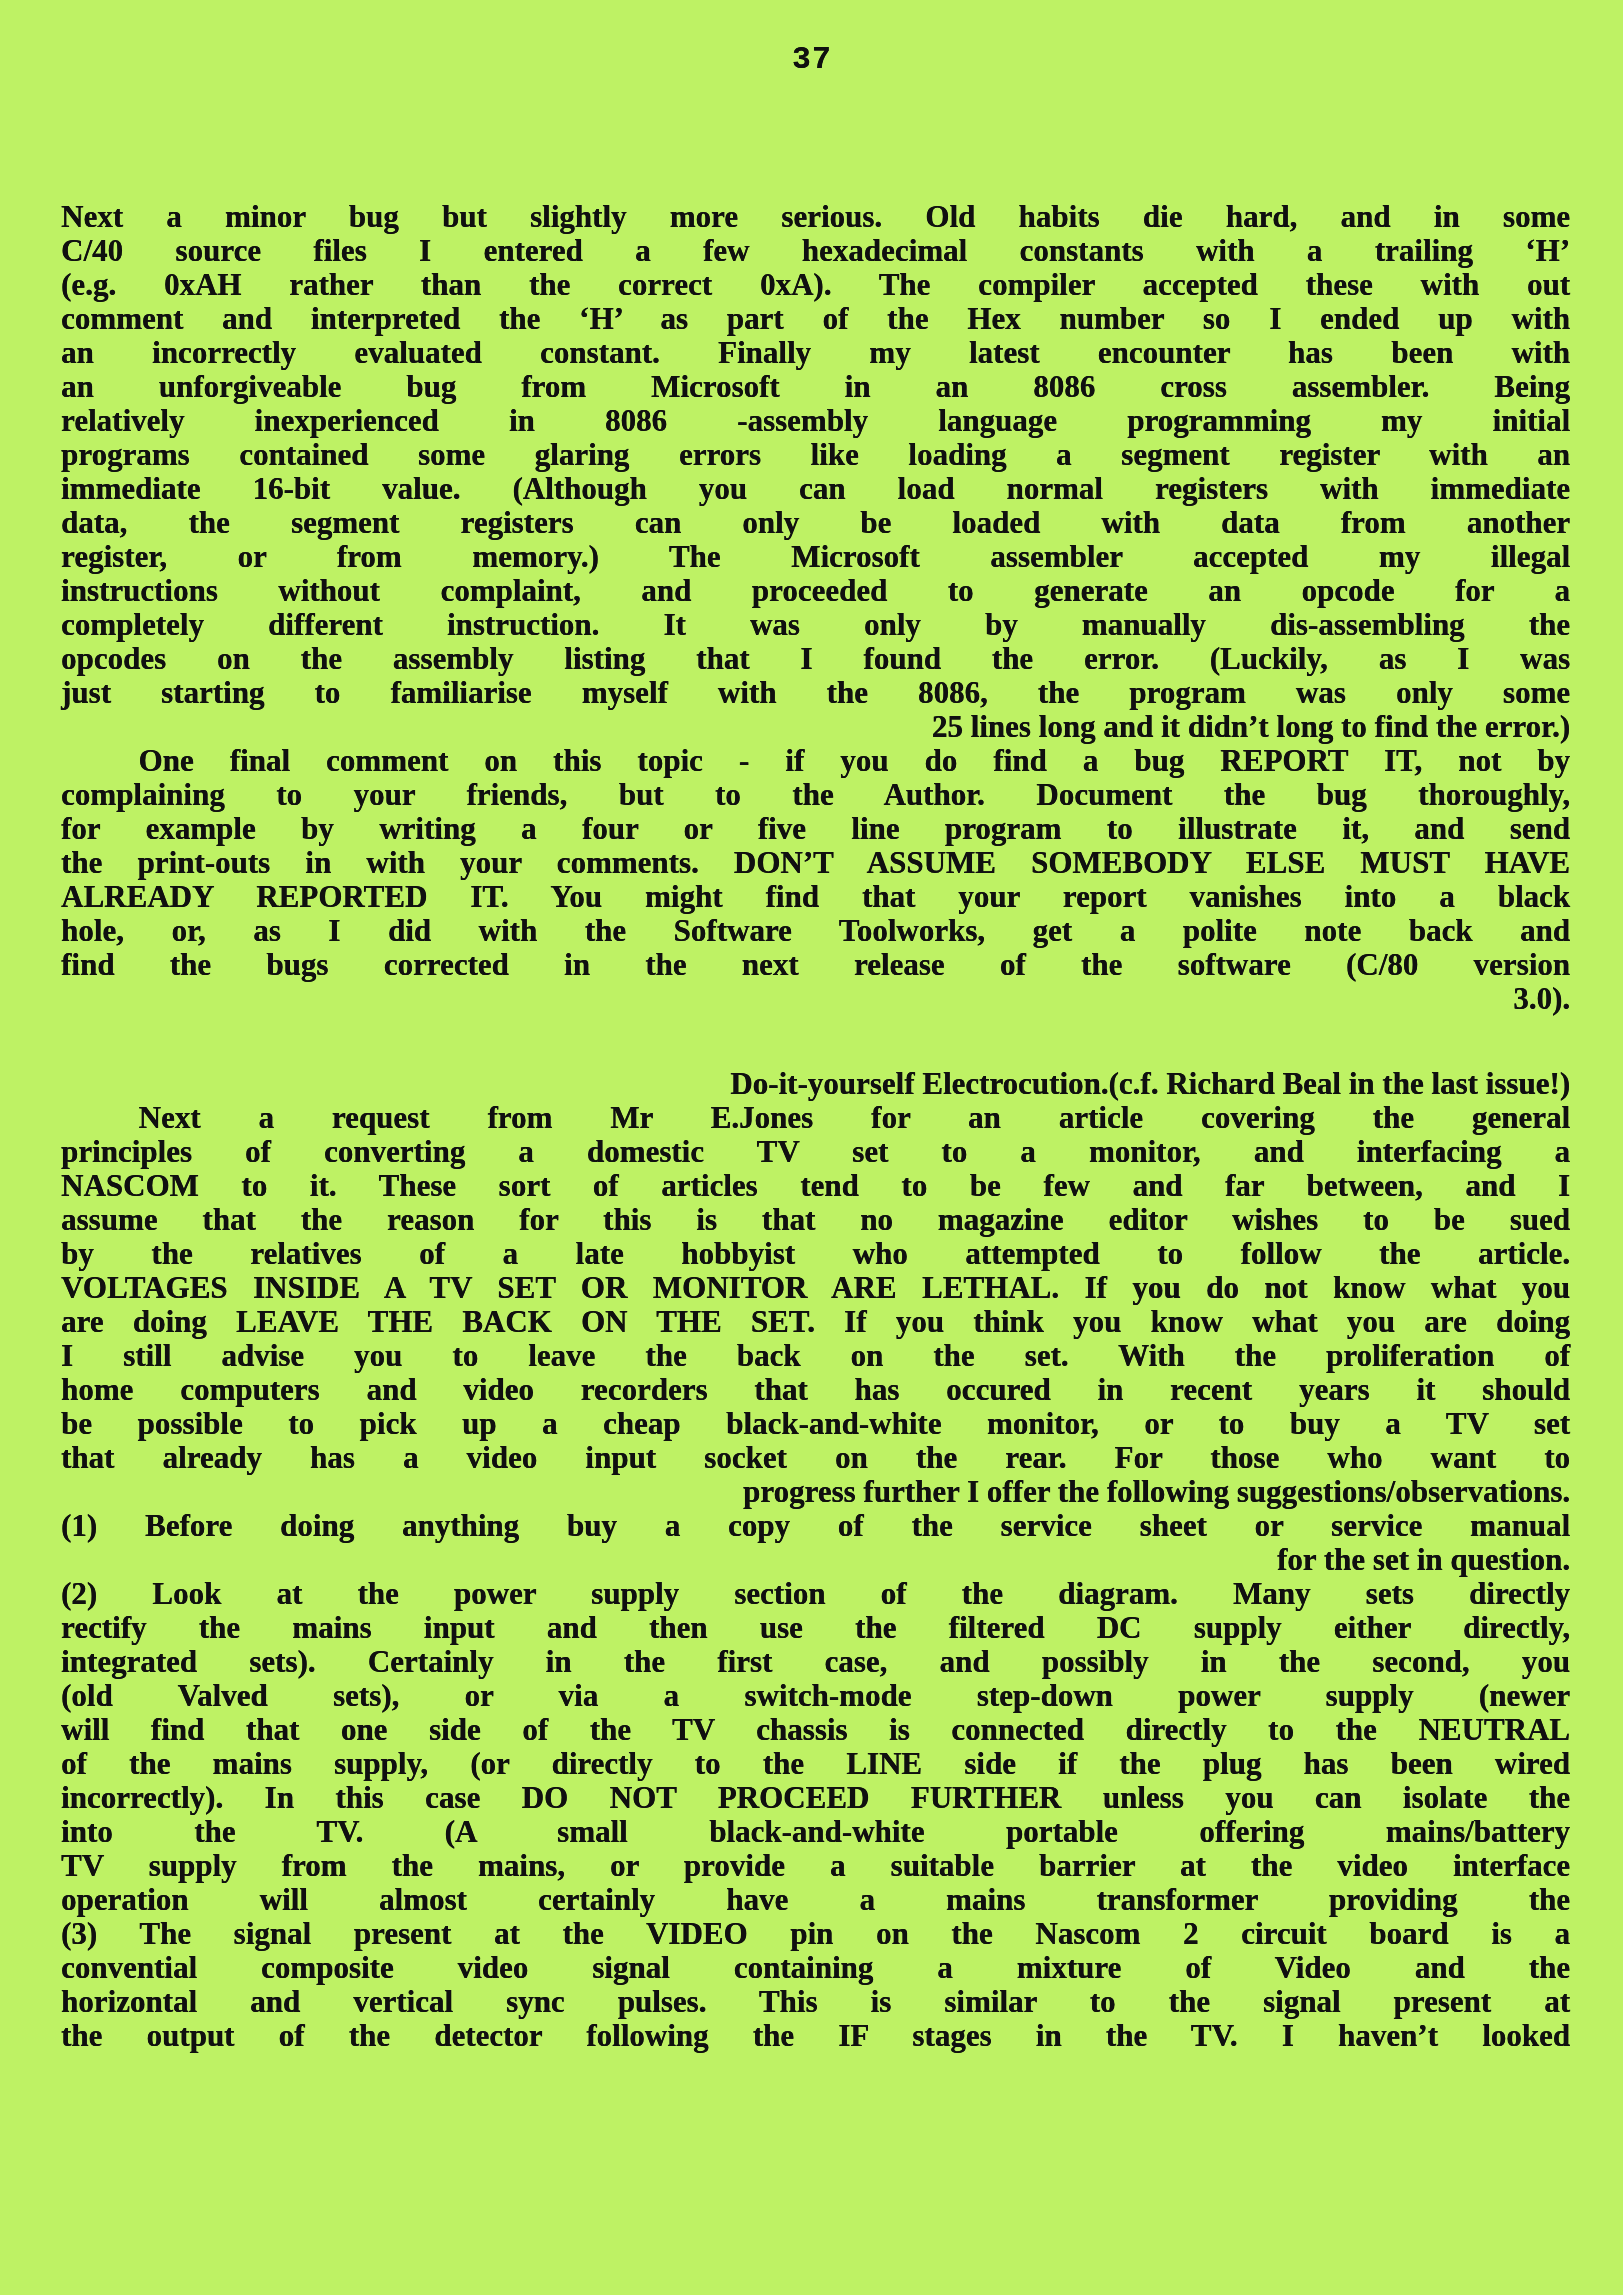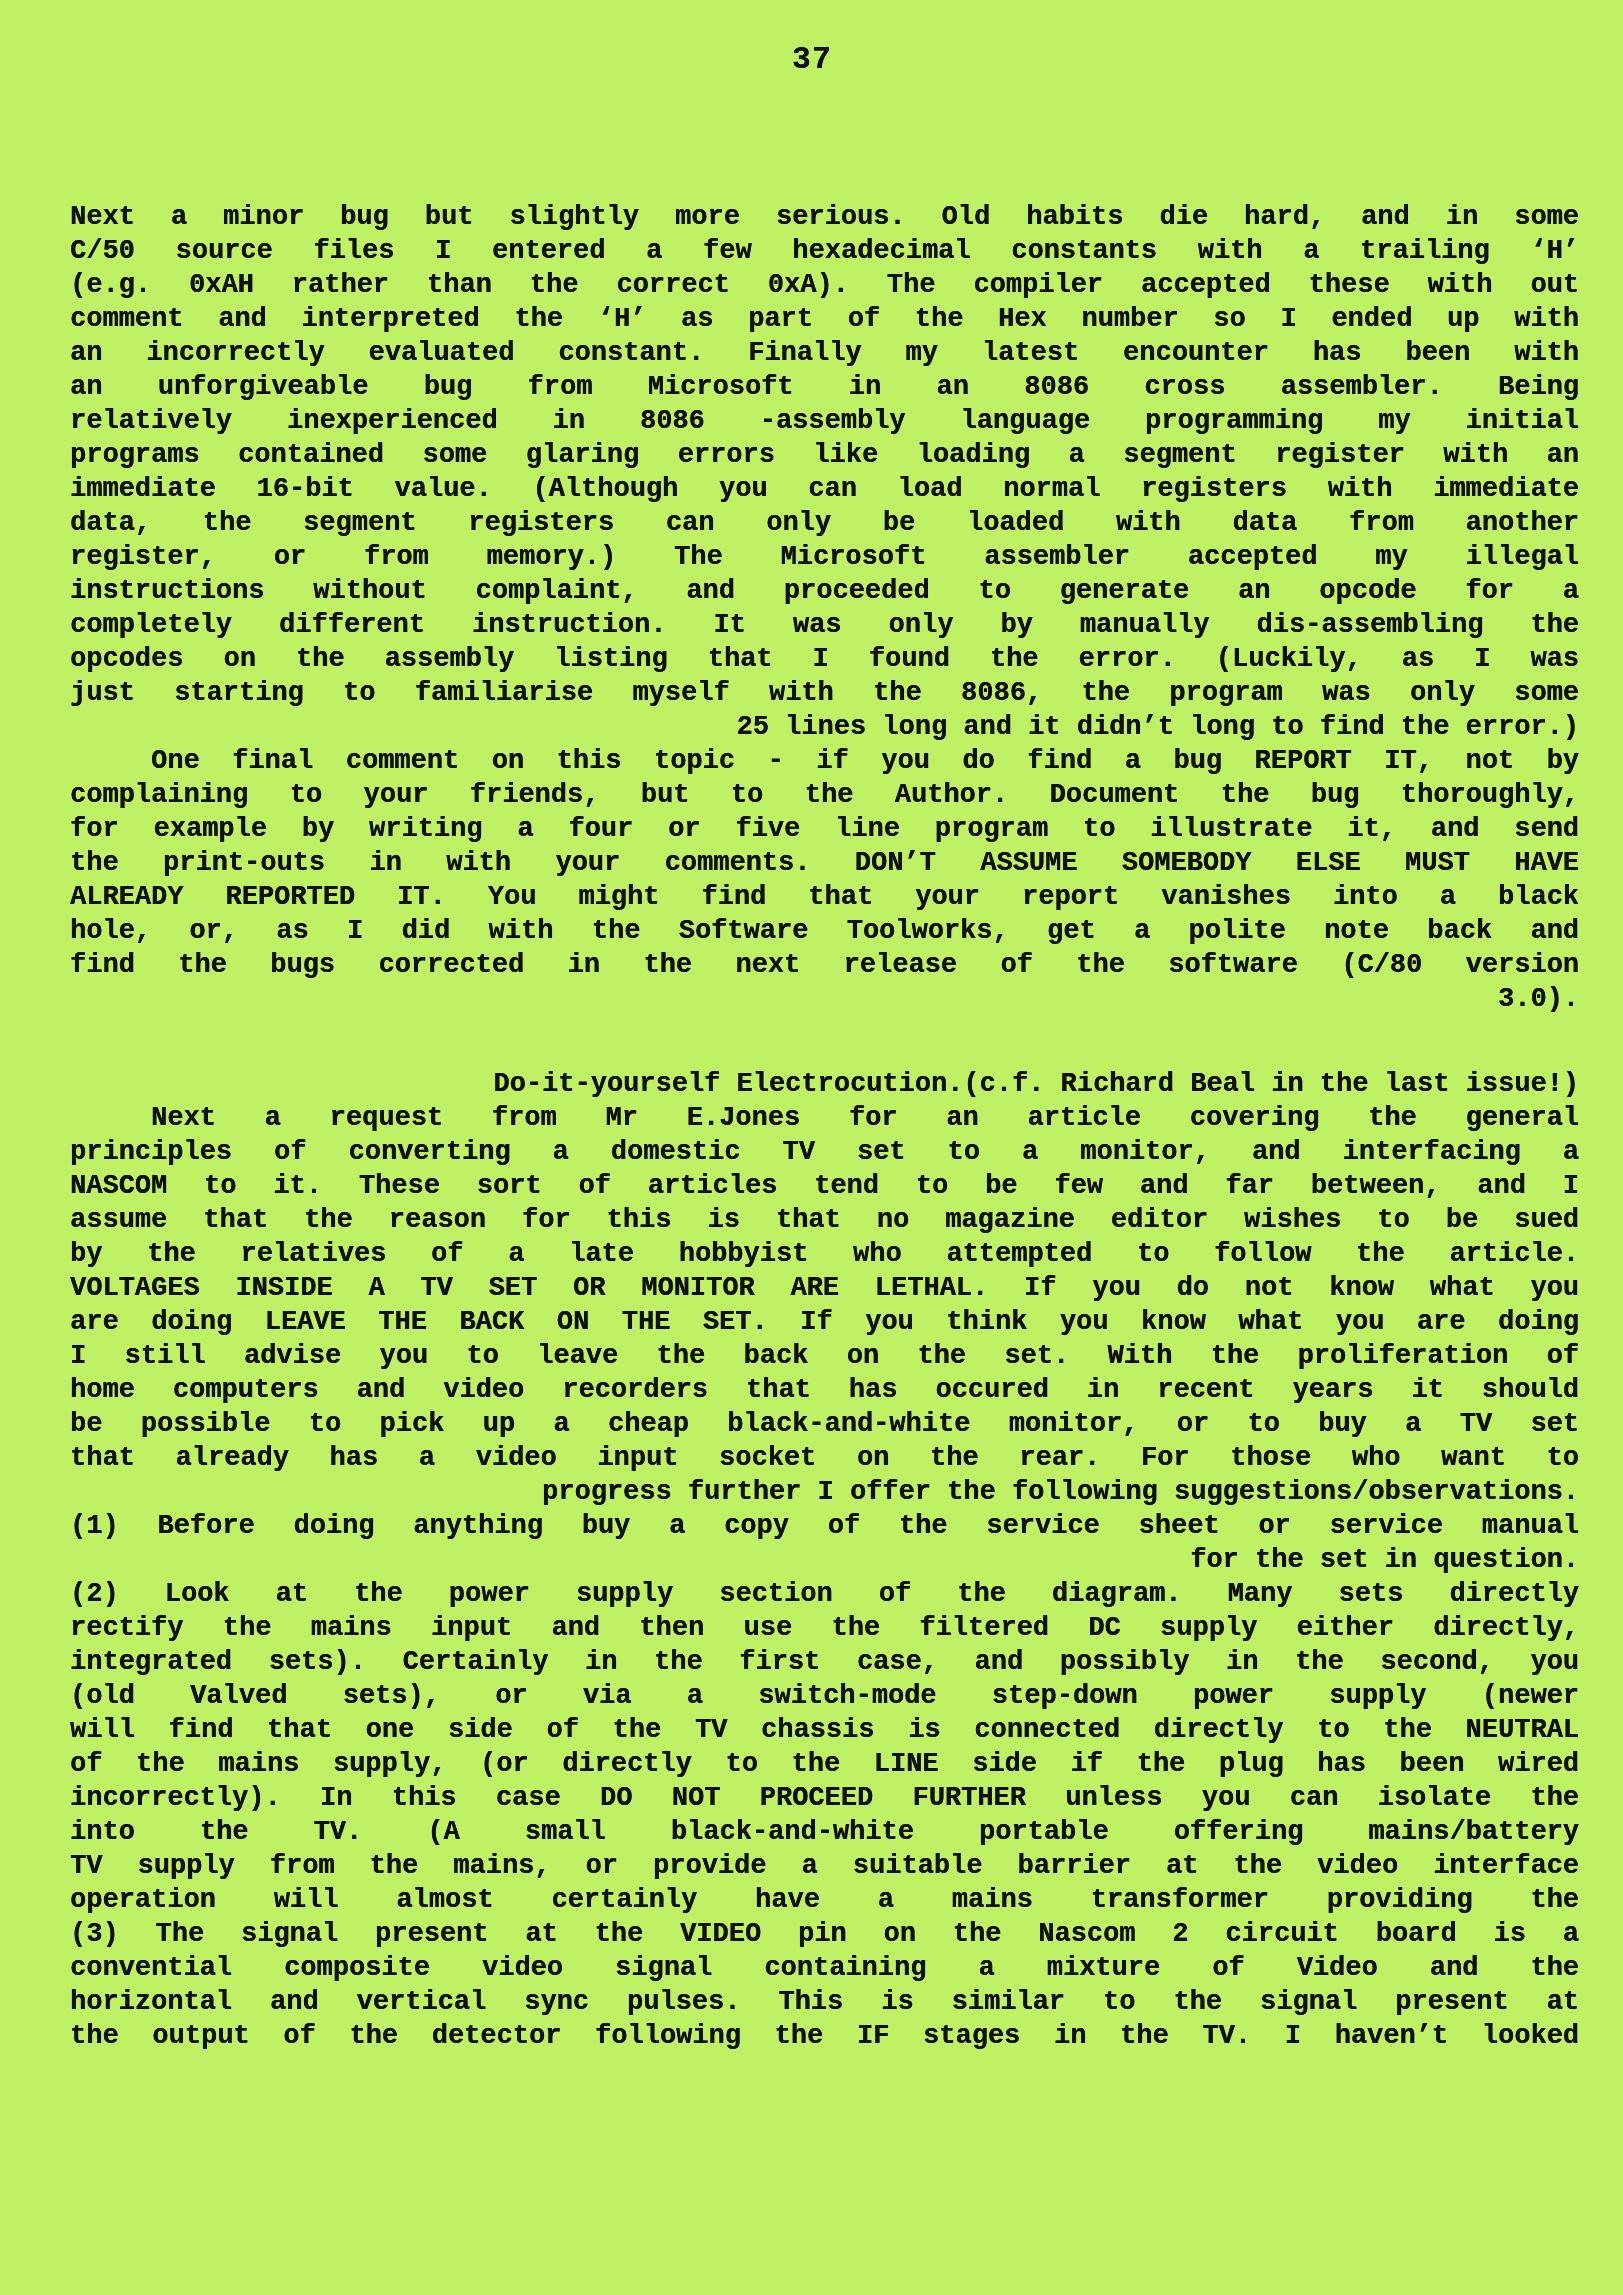--- a/index.html
+++ b/index.html
@@ -20,45 +20,46 @@
     width: 100%;
     text-align: center;
     font-size: 31px;
     line-height: 34px;
     letter-spacing: 1.4px;
     text-shadow: 0.3px 0 0 currentColor;
   }
   .body-text {
     position: absolute;
     top: 200px;
-    left: 70px;
+    left: 61px;
     width: 1509px;
-    font-size: 27px;
+    font-size: 31px;
     line-height: 34px;
     text-shadow: 0.3px 0 0 currentColor;
+    font-family: Liberation Serif, serif;
   }
   .para { margin: 0; }
   .line { white-space: normal; }
   .line.just {
     text-align: justify;
     text-align-last: justify;
     text-justify: inter-word;
   }
   .line.left { text-align: right; }
   .heading { margin-top: 51px; }
 </style>
 </head>
 <body>
 
 <div class="page">
   <div class="page-number">37</div>
   <div class="body-text">
       <div class="para">
         <div class="line just">Next a minor bug but slightly more serious. Old habits die hard, and in some</div>
-        <div class="line just">C/50 source files I entered a few hexadecimal constants with a trailing ‘H’</div>
+        <div class="line just">C/40 source files I entered a few hexadecimal constants with a trailing ‘H’</div>
         <div class="line just">(e.g. 0xAH rather than the correct 0xA). The compiler accepted these with out</div>
         <div class="line just">comment and interpreted the ‘H’ as part of the Hex number so I ended up with</div>
         <div class="line just">an incorrectly evaluated constant. Finally my latest encounter has been with</div>
         <div class="line just">an unforgiveable bug from Microsoft in an 8086 cross assembler. Being</div>
         <div class="line just">relatively inexperienced in 8086 -assembly language programming my initial</div>
         <div class="line just">programs contained some glaring errors like loading a segment register with an</div>
         <div class="line just">immediate 16-bit value. (Although you can load normal registers with immediate</div>
         <div class="line just">data, the segment registers can only be loaded with data from another</div>
         <div class="line just">register, or from memory.) The Microsoft assembler accepted my illegal</div>
         <div class="line just">instructions without complaint, and proceeded to generate an opcode for a</div>

